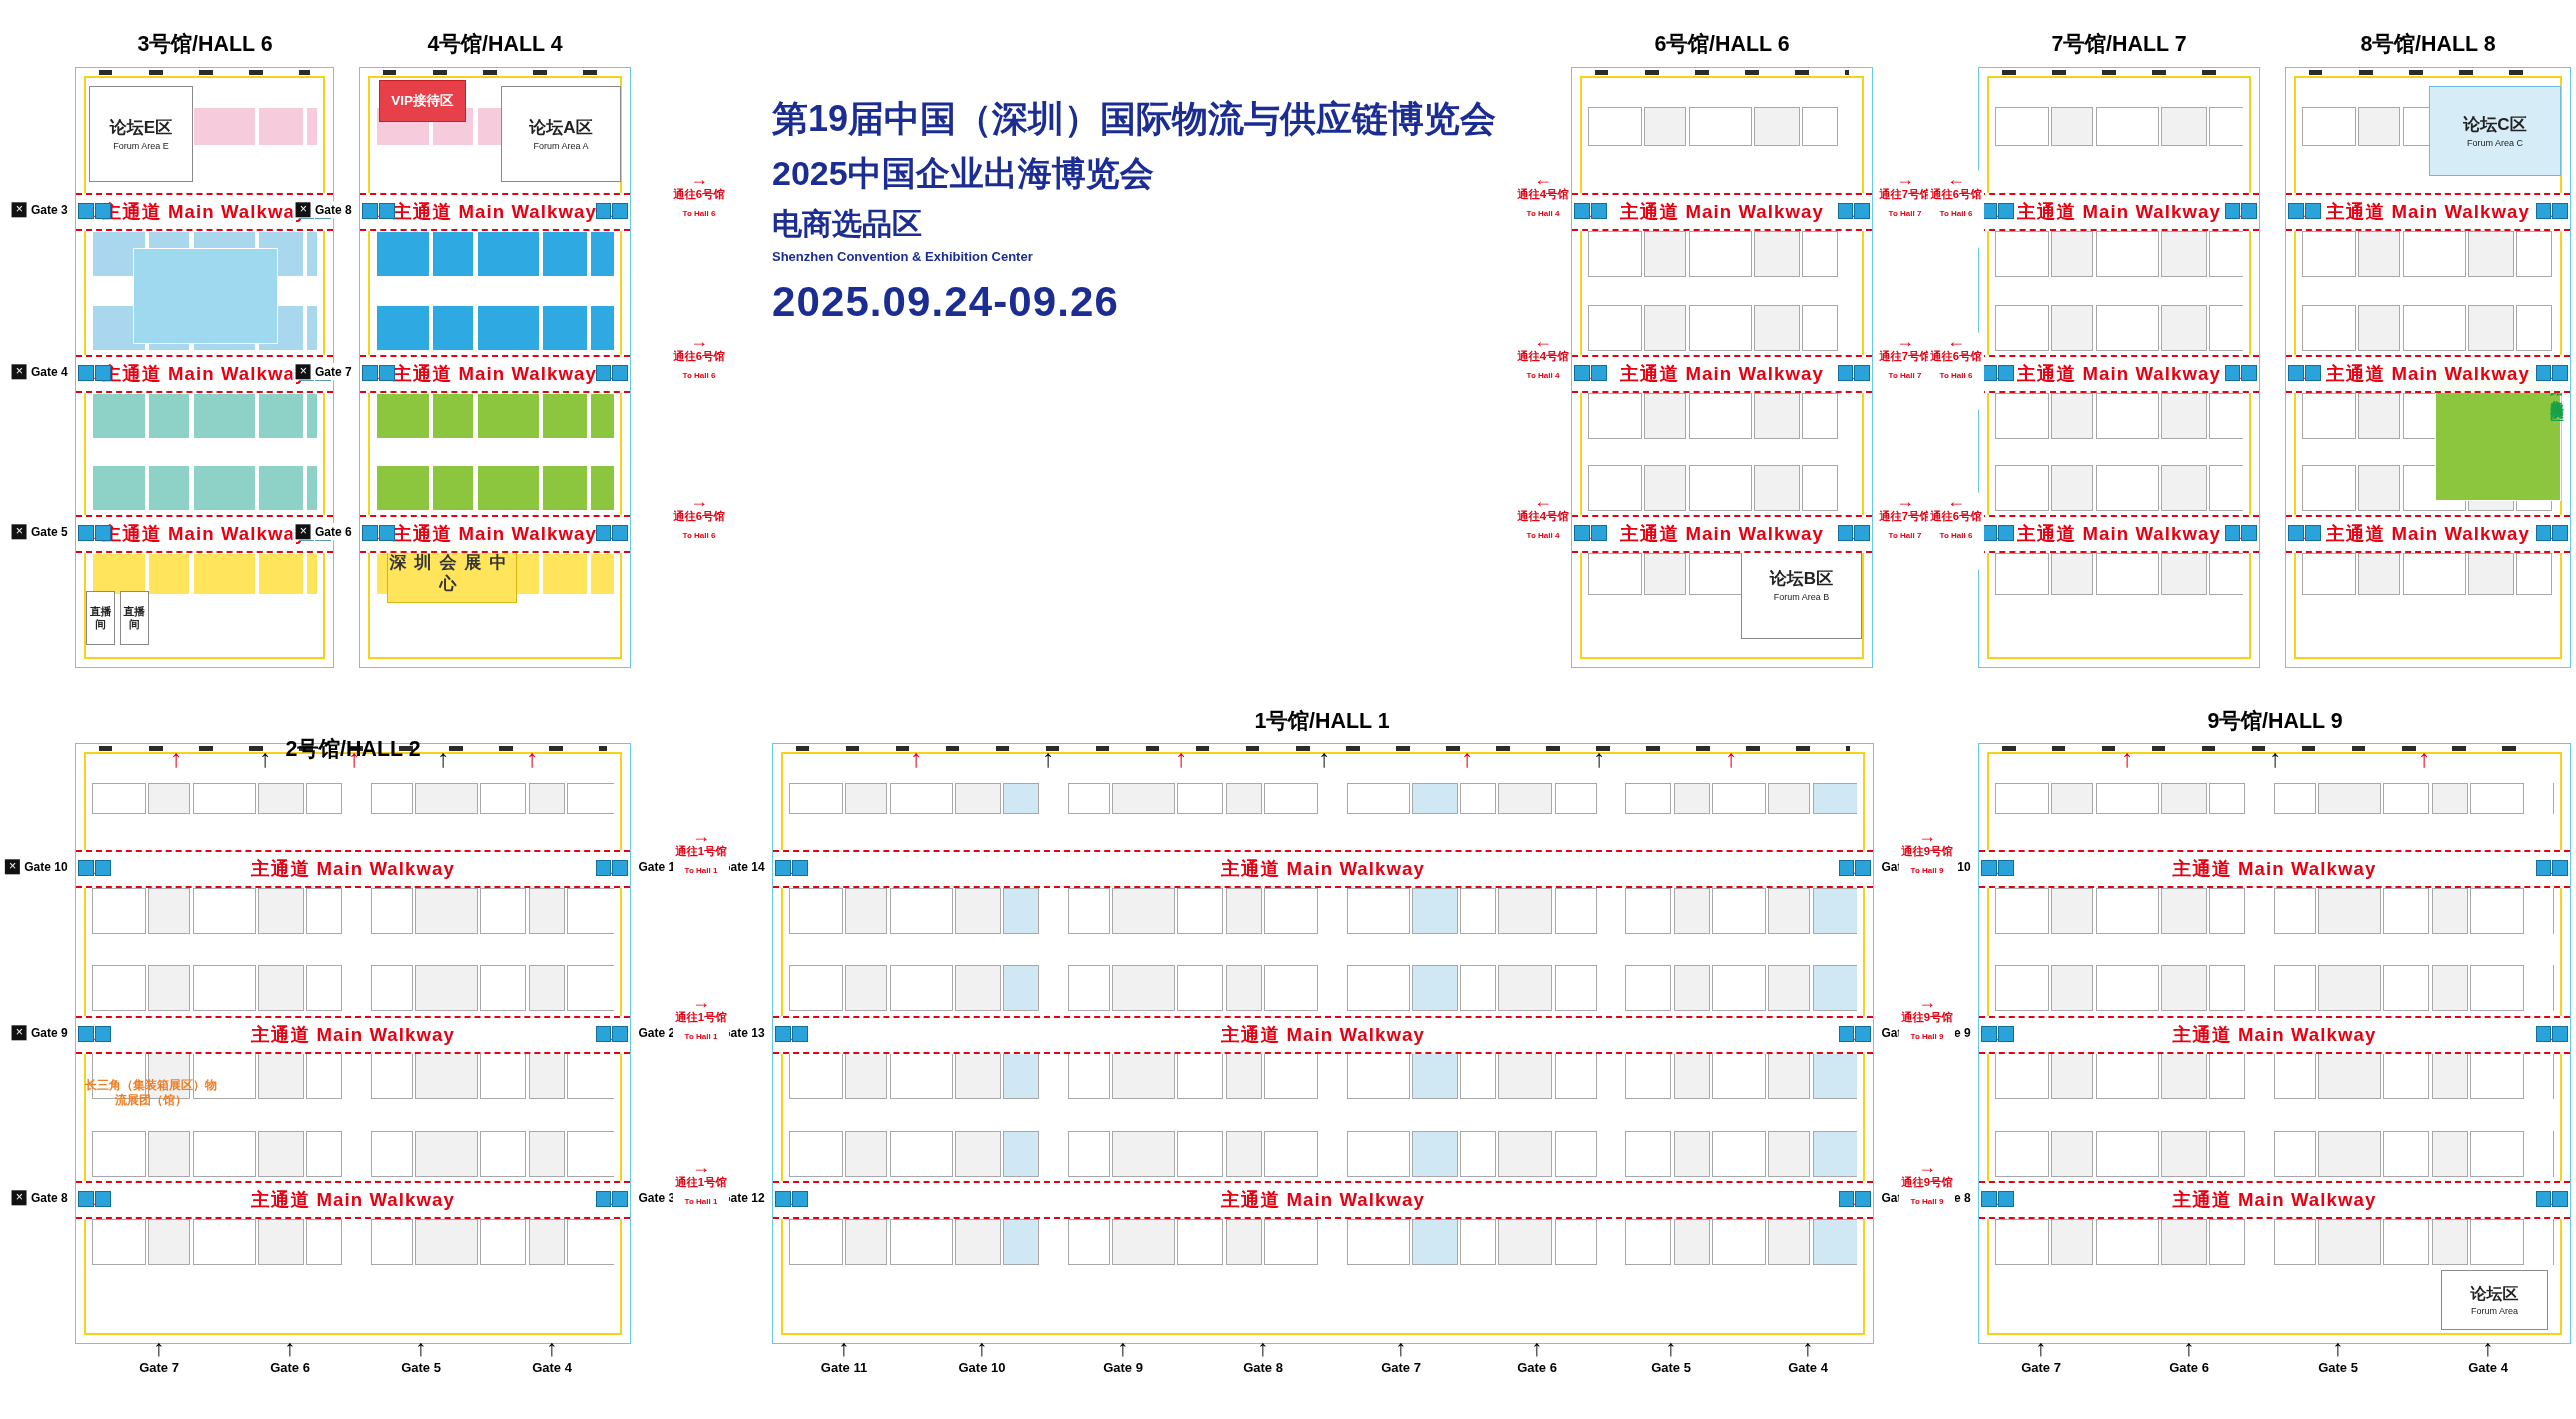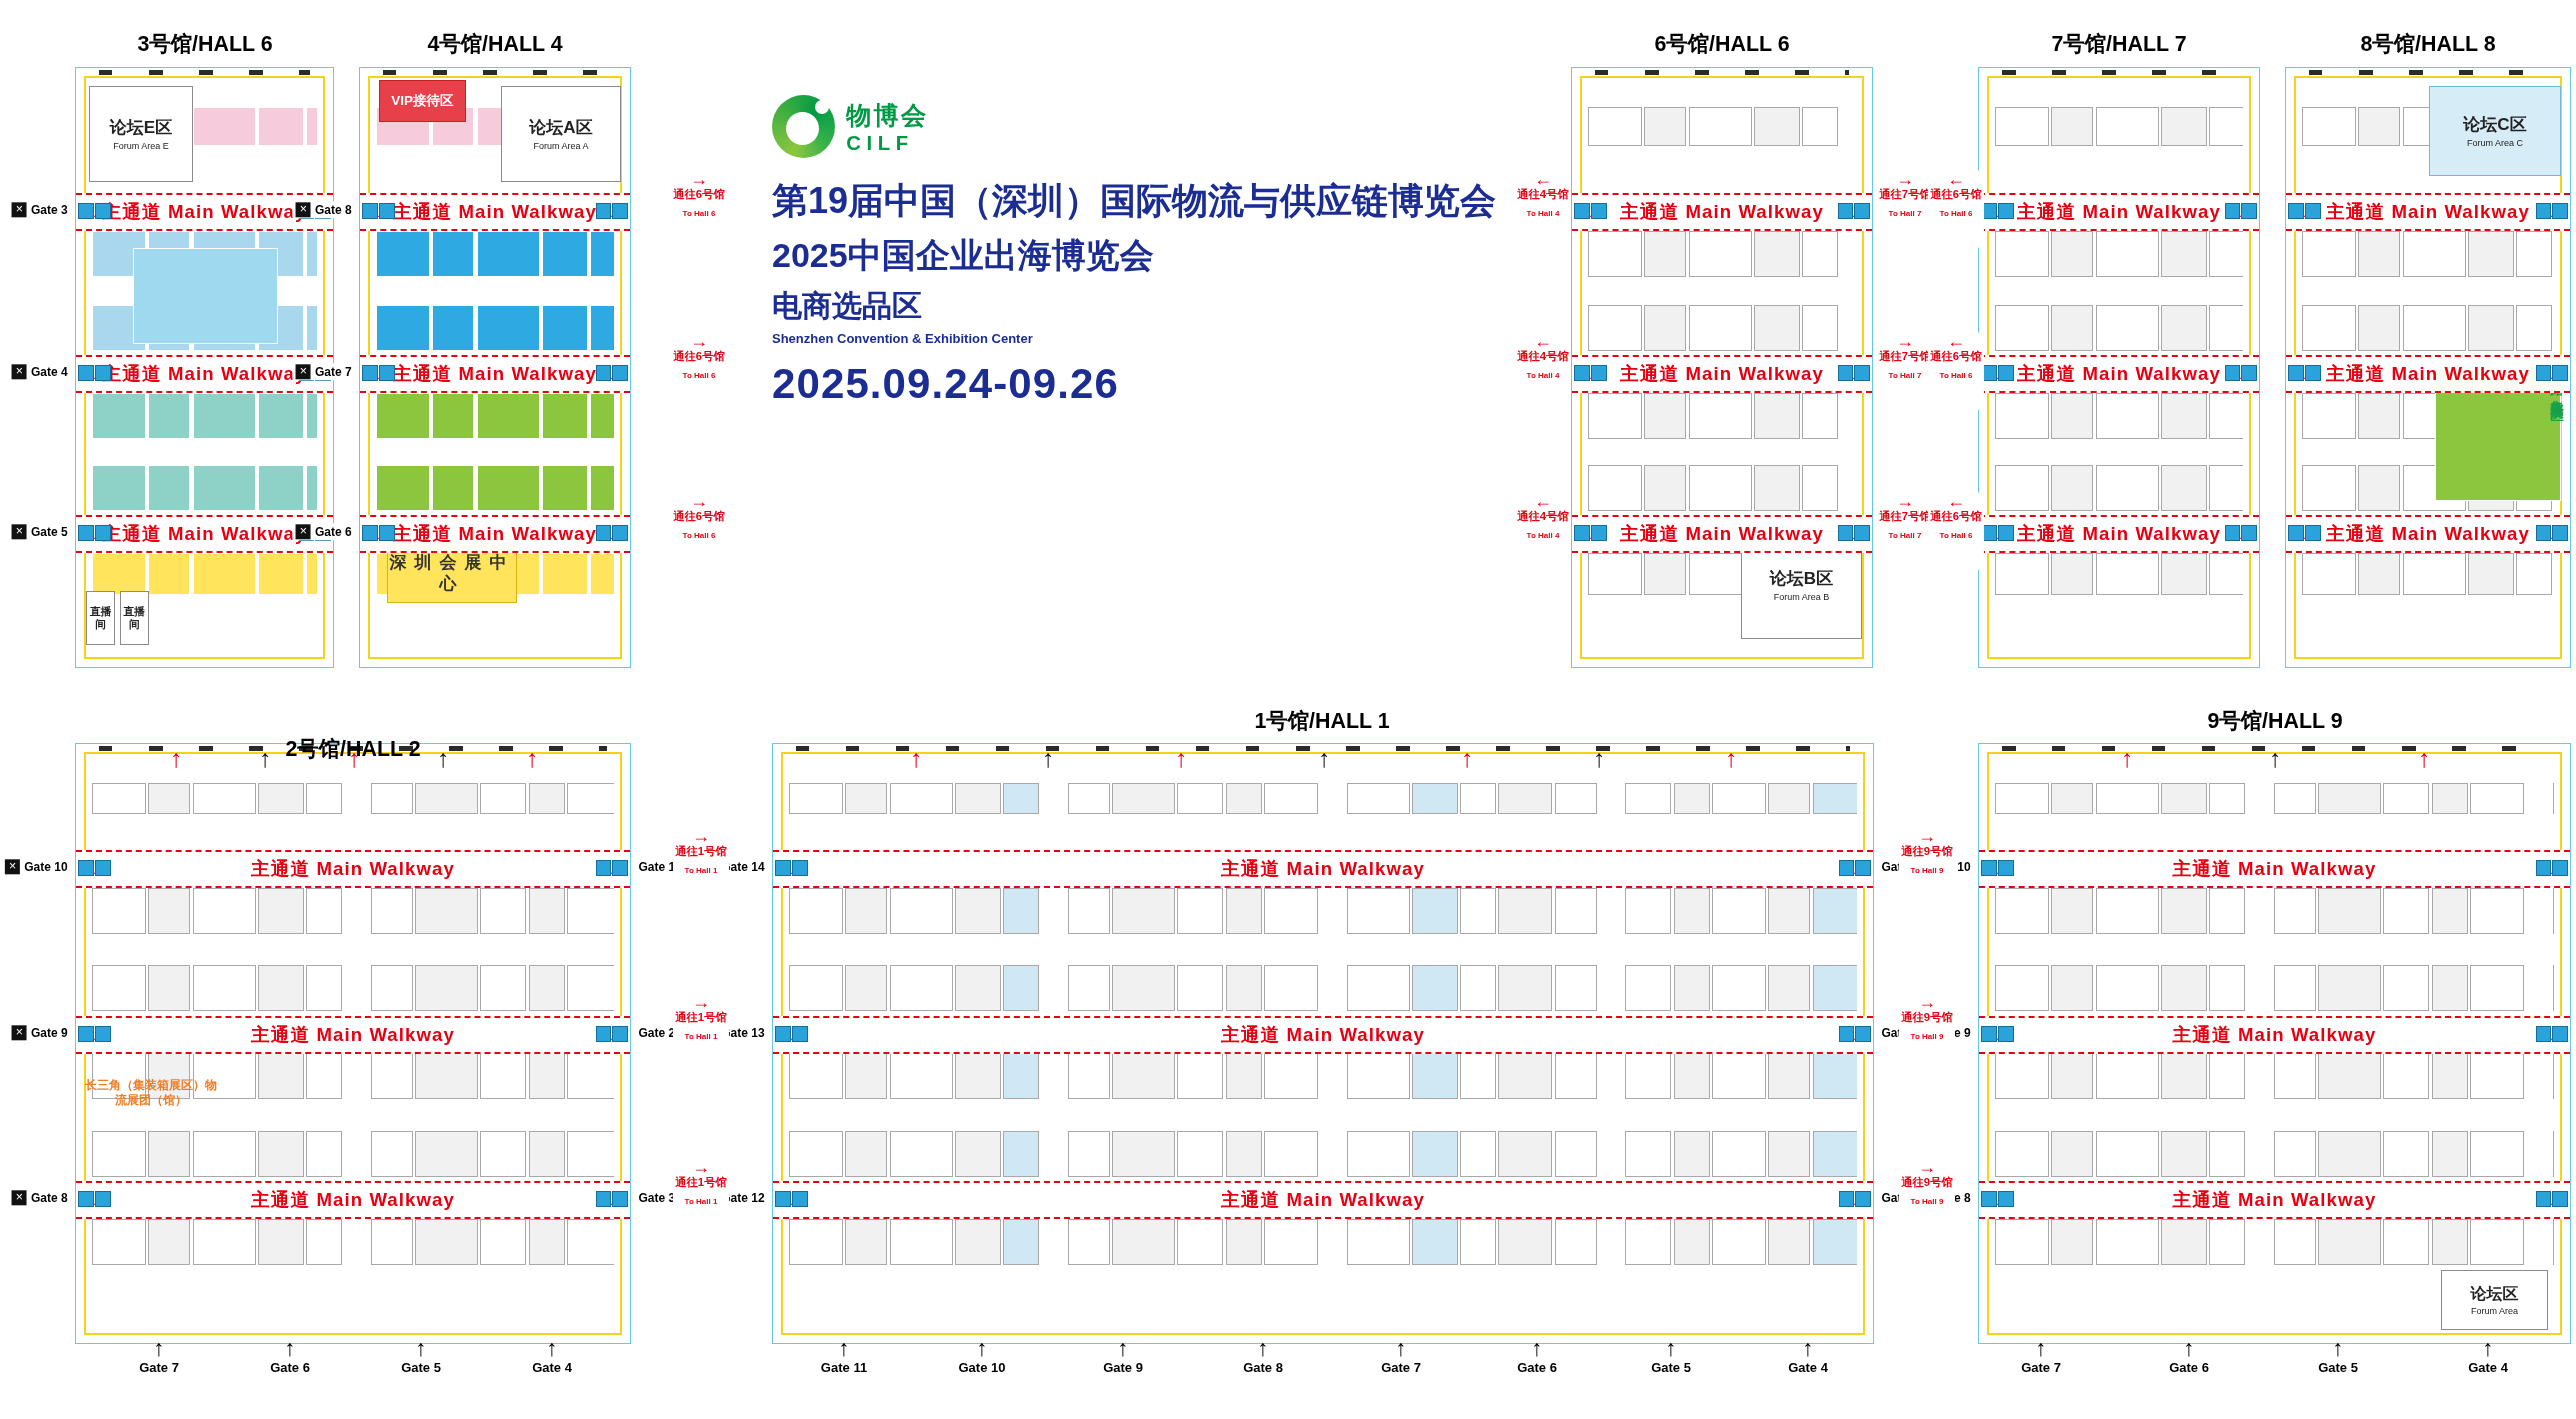--- a/index.html
+++ b/index.html
@@ -60,27 +60,20 @@
   .venue-zh{font-size:30px;font-weight:bold;margin:0 0 4.5px;}
   .venue-en{font-size:13px;font-weight:bold;margin:0 0 13.5px;}
   .dates{font-size:42px;font-weight:bold;letter-spacing:1.1px;}
 </style>
 </head>
 <body>
 
 <div id="plan">
 
   <div class="title-block">
-    <div class="logo-row">
-      <div class="logo-mark"></div>
-      <div class="logo-text">
-        <div class="logo-cn">物博会</div>
-        <div class="logo-en">CILF</div>
-      </div>
-    </div>
     <div class="t-zh main">第19届中国（深圳）国际物流与供应链博览会</div>
     <div class="t-zh">2025中国企业出海博览会</div>
     <div class="venue-zh">电商选品区</div>
     <div class="venue-en">Shenzhen Convention &amp; Exhibition Center</div>
     <div class="dates">2025.09.24-09.26</div>
   </div>
 
 <div class="hall-title" style="left: 205px; top: 29px;">3号馆/HALL 6</div>
     <div class="hall" style="left: 75px; top: 67px; width: 259px; height: 601px;">
       <div class="hall-inner"></div>

